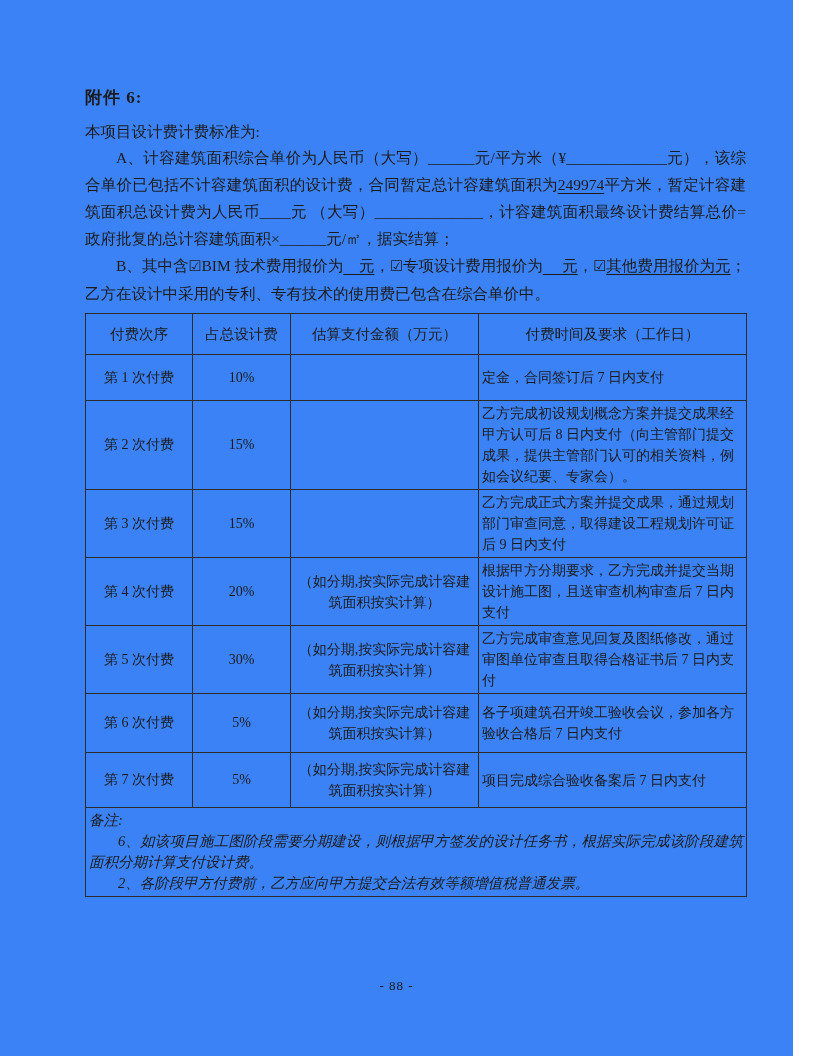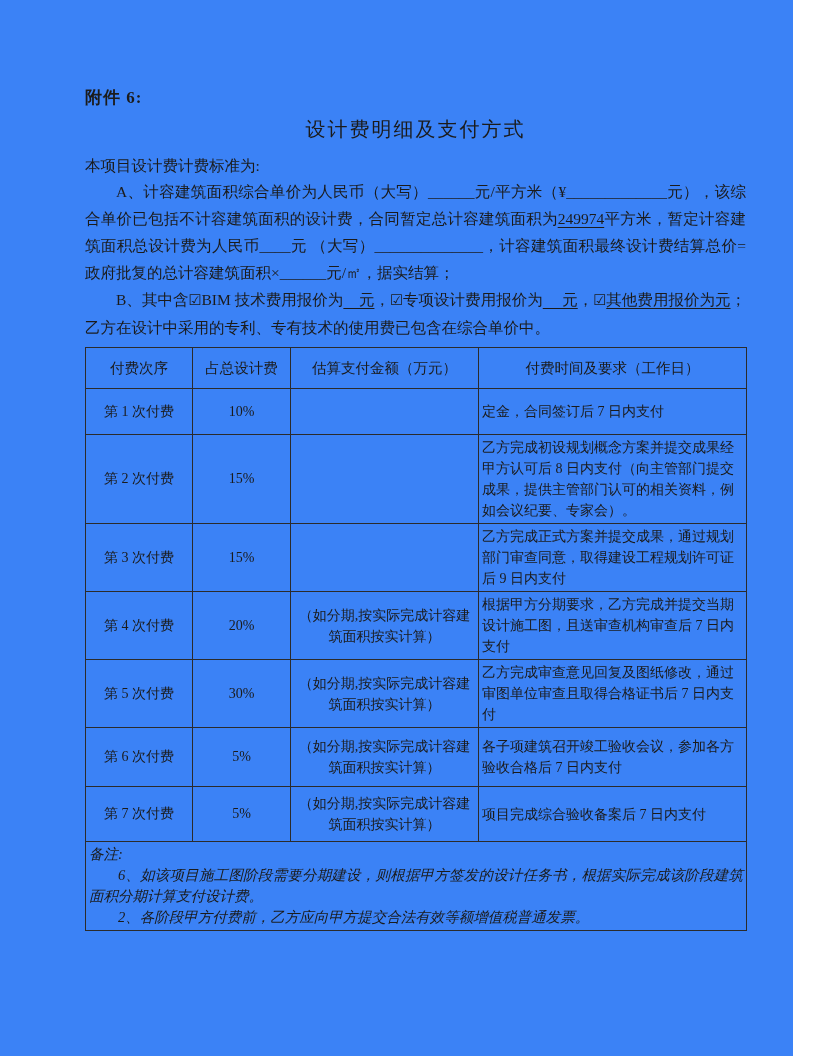--- a/index.html
+++ b/index.html
@@ -96,21 +96,20 @@
   }
 </style>
 </head>
 <body>
 
 <div class="page">
   <div class="content">
 
     <div class="attachment-label">附件 6:</div>
 
-    <div class="doc-title">设计费明细及支付方式</div>
 
     <div class="intro">本项目设计费计费标准为:</div>
 
     <p class="para"><span>A、计容建筑面积综合单价为人民币（大写）</span><span class="blank">______</span><span>元/平方米（¥</span><span class="blank">_____________</span><span>元），该综合单价已包括不计容建筑面积的设计费，合同暂定总计容建筑面积为</span><span class="u">249974</span><span>平方米，暂定计容建筑面积总设计费为人民币</span><span class="blank">____</span><span>元 （大写）</span><span class="blank">______________</span><span>，计容建筑面积最终设计费结算总价=政府批复的总计容建筑面积×</span><span class="blank">______</span><span>元/㎡，据实结算；</span></p>
 
     <p class="para"><span>B、其中含</span><span class="checkbox">☑</span><span>BIM 技术费用报价为</span><span class="u">　元</span><span>，</span><span class="checkbox">☑</span><span>专项设计费用报价为</span><span class="u">　 元</span><span>，</span><span class="checkbox">☑</span><span class="u">其他费用报价为元</span><span>；乙方在设计中采用的专利、专有技术的使用费已包含在综合单价中。</span></p>
 
     <table class="fee">
       <colgroup>
         <col style="width:107px">
@@ -172,13 +171,14 @@
             <div class="notes-title">备注:</div>
             <p class="note">6、如该项目施工图阶段需要分期建设，则根据甲方签发的设计任务书，根据实际完成该阶段建筑面积分期计算支付设计费。</p>
             <p class="note">2、各阶段甲方付费前，乙方应向甲方提交合法有效等额增值税普通发票。</p>
           </td>
         </tr>
       </tbody>
     </table>
 
   </div>
 
+  <div class="page-number">- 88 -</div>
 </div>
 
 </body></html>

